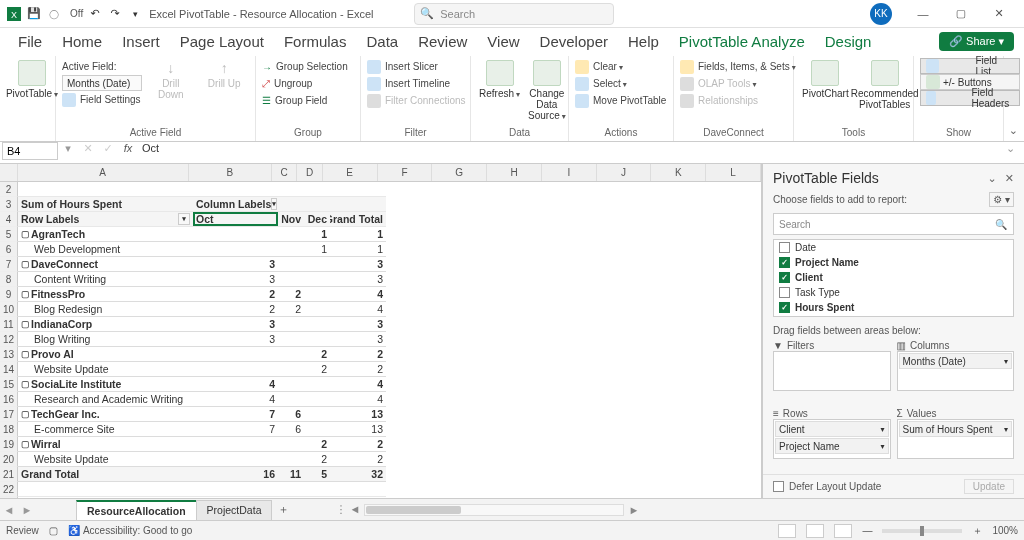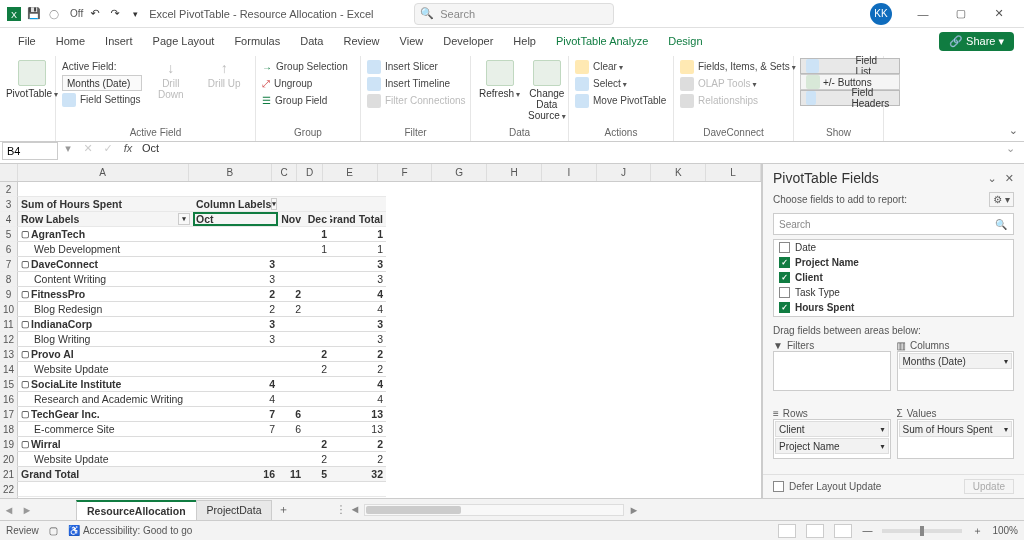--- a/index.html
+++ b/index.html
@@ -11,21 +11,21 @@
 .titlebar .tb-icon { width: 16px; height: 16px; display: flex; align-items: center; justify-content: center; }
 .titlebar .autosave { font-size: 10px; color: #555; margin-left: 4px; }
 .titlebar .title { margin-left: 6px; font-size: 11px; color: #555; }
 .titlebar .searchbox { margin-left: 40px; width: 200px; height: 22px; background: #f5f5f5; border: 1px solid #ddd; border-radius: 4px; display: flex; align-items: center; padding: 0 6px; gap: 6px; color: #888; }
 .titlebar .spacer { flex: 1; }
 .titlebar .avatar { width: 22px; height: 22px; border-radius: 50%; background: #0f6cbd; color: #fff; display: flex; align-items: center; justify-content: center; font-size: 10px; margin-right: 12px; }
 .titlebar .winctrl { width: 38px; height: 28px; display: flex; align-items: center; justify-content: center; color: #555; }
 
 
 .menubar { height: 26px; background: #fff; display: flex; align-items: center; padding: 0 10px; gap: 4px; }
-.menubar .mitem { padding: 4px 8px; font-size: 11px; color: #444; cursor: pointer; }
+.menubar .mitem { padding: 4px 8px; font-size: 15px; color: #444; cursor: pointer; }
 .menubar .mitem.active { color: #107c41; }
 .menubar .share { margin-left: auto; background: #107c41; color: #fff; padding: 3px 10px; border-radius: 4px; font-size: 11px; display: flex; align-items: center; gap: 4px; }
 
 
 .ribbon { height: 88px; background: #fff; border-bottom: 1px solid #ccc; display: flex; padding-top: 2px; position: relative; }
 .rgroup { border-right: 1px solid #e6e6e6; padding: 2px 6px 0 6px; display: flex; flex-direction: column; justify-content: space-between; }
 .rgroup-label { font-size: 10px; color: #666; text-align: center; padding-bottom: 3px; }
 .rgroup-body { flex: 1; display: flex; align-items: flex-start; gap: 4px; }
 .rbtn-big { display: flex; flex-direction: column; align-items: center; justify-content: flex-start; width: 52px; padding: 2px; font-size: 10px; text-align: center; cursor: pointer; gap: 2px; }
 .rbtn-big .ricon { width: 28px; height: 26px; background: #e8f0e8; border: 1px solid #c0d8c0; border-radius: 2px; }
@@ -262,20 +262,33 @@
             <span class="chevdown">OLAP Tools</span>
           </div>
       <div class="rbtn-line disabled">
             <span class="ricon-s g"></span>
             <span>Relationships</span>
           </div>
     </div>
       </div>
     <div class="rgroup-label">DaveConnect</div>
   </div>
+  <div class="rgroup" style="width:120px;">
+    <div class="rgroup-body">
+      <div class="rbtn-big">
+          <div class="ricon"></div>
+          <span>PivotChart</span>
+        </div>
+      <div class="rbtn-big" style="width:60px;">
+          <div class="ricon"></div>
+          <span>Recommended PivotTables</span>
+        </div>
+    </div>
+    <div class="rgroup-label">Tools</div>
+  </div>
   <div class="rgroup" style="width:90px;">
     <div class="rgroup-body">
         <div class="rcol">
       <div class="show-btn active">
             <span class="ricon-s b"></span>
             <span>Field List</span>
           </div>
       <div class="show-btn">
             <span class="ricon-s"></span>
             <span>+/- Buttons</span>

